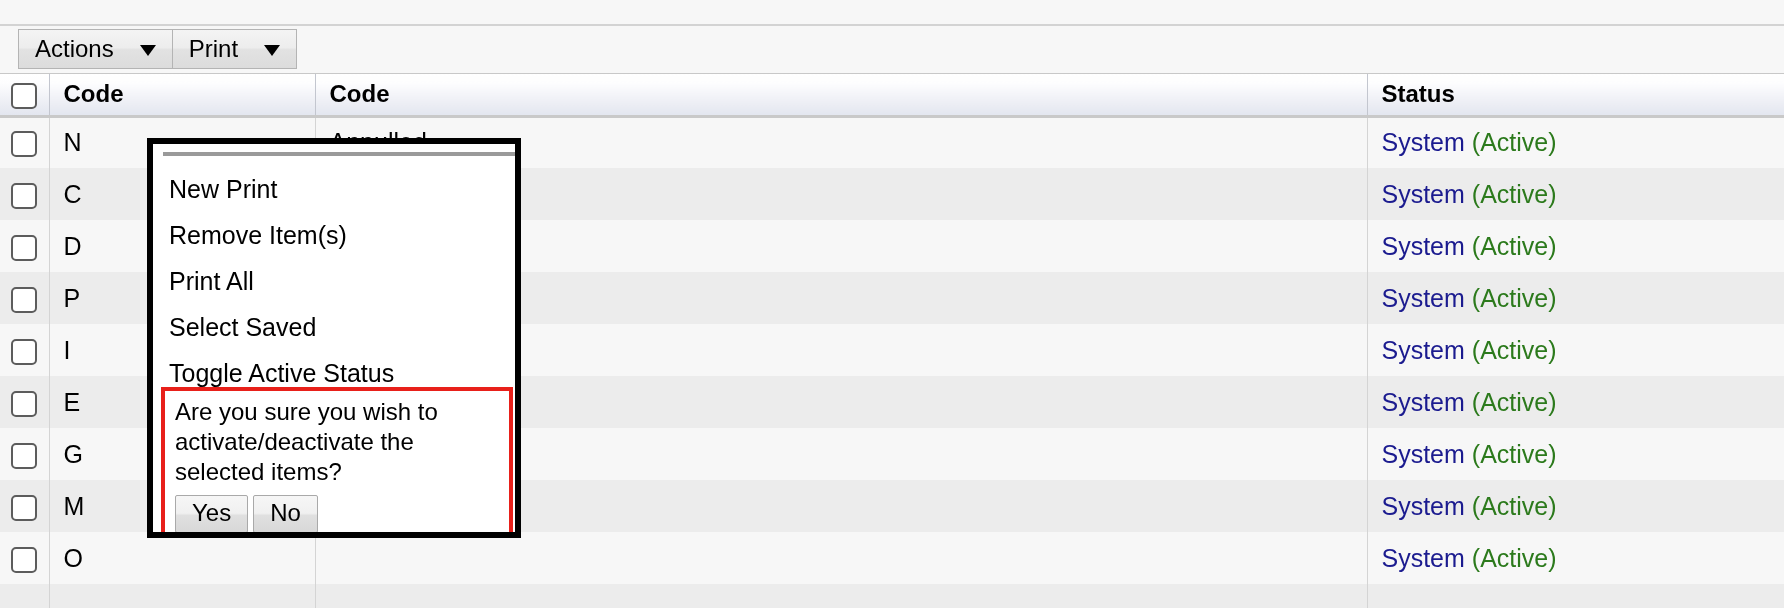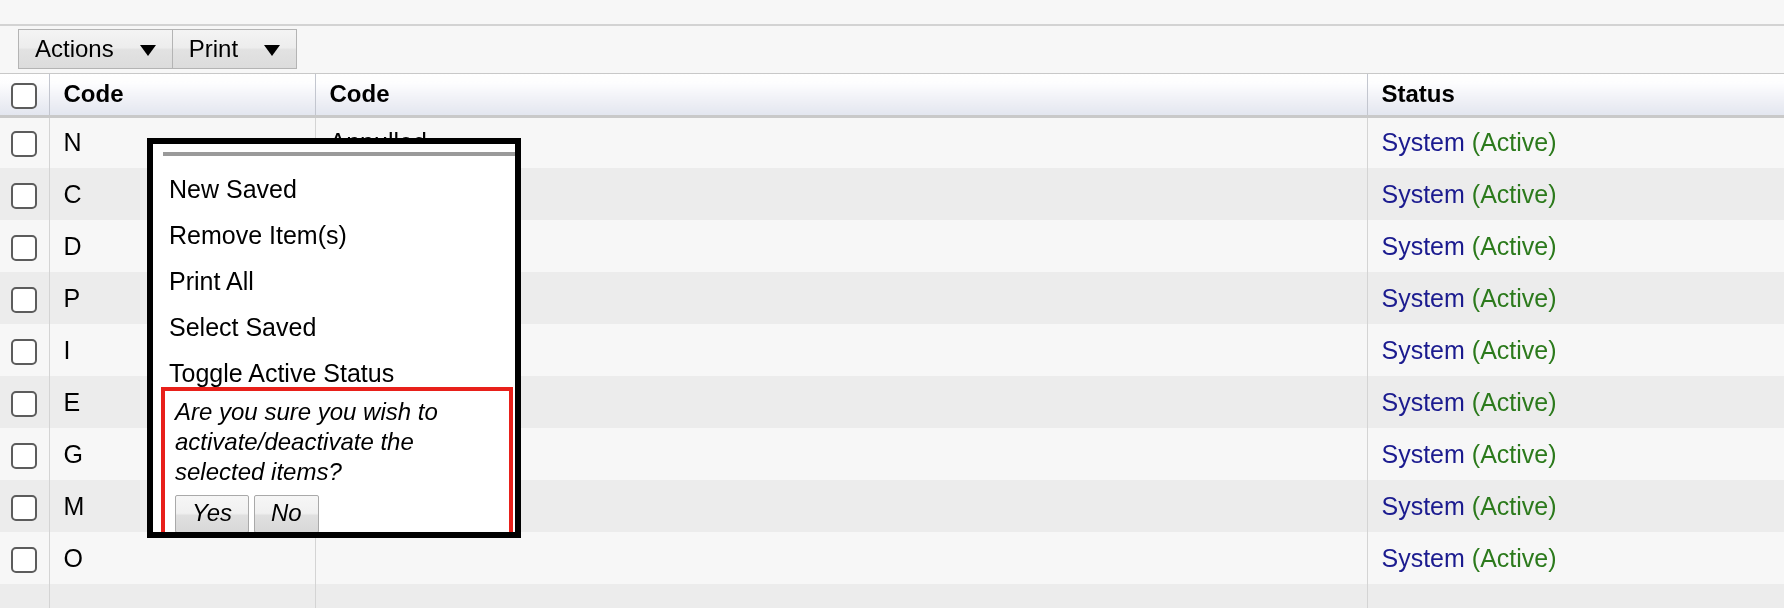--- a/index.html
+++ b/index.html
@@ -165,21 +165,20 @@
   
   .confirm {
     position: absolute;
     left: 8px;
     top: 243px;
     width: 352px;
     box-sizing: border-box;
     border: 4px solid #e8201a;
     background: #fff;
     padding: 6px 8px 10px 10px;
-    font-style: italic;
   }
   .confirm-text {
     font-size: 24px;
     line-height: 30px;
     color: #000;
     margin-bottom: 8px;
   }
   .confirm-btns { display: flex; gap: 5px; }
   .cb {
     font-size: 24px;
@@ -286,21 +285,21 @@
           <td></td>
           <td class="col-status"></td>
         </tr>
       </tbody>
   </table>
 </div>
 
 <div class="popup">
   <div class="popup-handle"></div>
   <div class="menu-list" id="menu-list">
-      <div class="menu-item">New Saved</div>
+      <div class="menu-item">New Print</div>
       <div class="menu-item">Remove Item(s)</div>
       <div class="menu-item">Print All</div>
       <div class="menu-item">Select Saved</div>
       <div class="menu-item">Toggle Active Status</div>
     </div>
 
   <div class="confirm">
     <div class="confirm-text">Are you sure you wish to activate/deactivate the selected items?</div>
     <div class="confirm-btns">
       <div class="cb">Yes</div>

